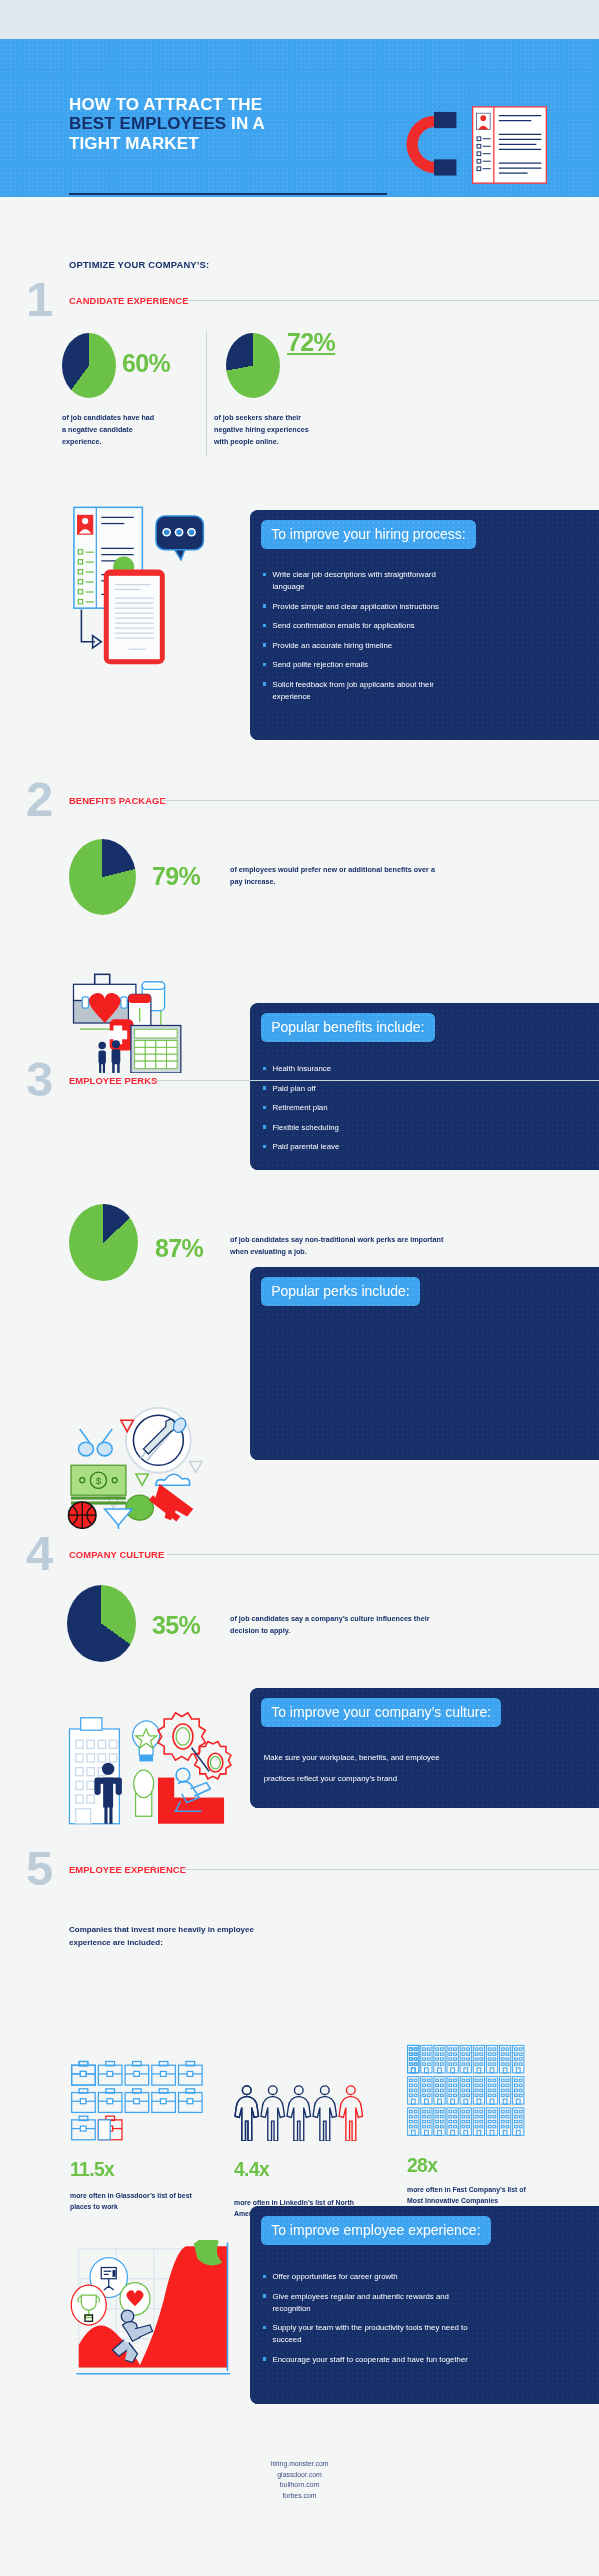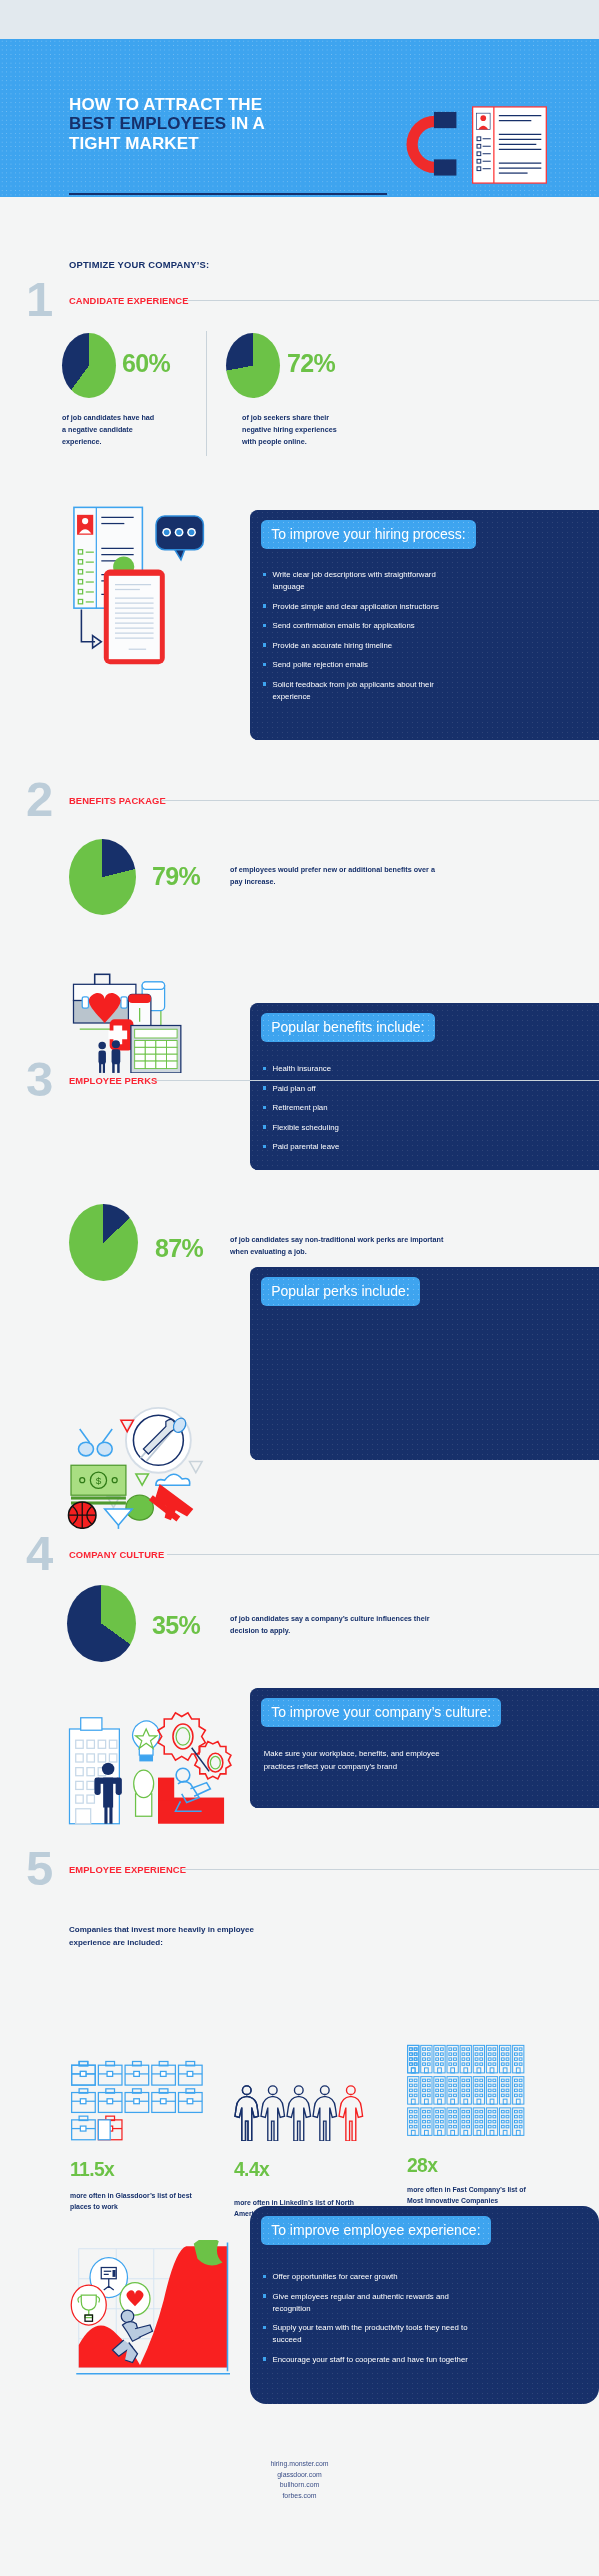--- a/index.html
+++ b/index.html
@@ -114,21 +114,21 @@
     padding-left: 10px; margin-bottom: 7.5px;
     color: #ffffff; font-size: 7.8px; line-height: 12px;
     max-width: 206px;
   }
   .panel-list li::before {
     content:""; position:absolute; left:0; top:3.7px;
     width:3.7px; height:3.7px; background:#3ea4ef;
   }
   .panel-para {
     position: absolute; left: 13.7px; color:#fff;
-    font-size: 7.8px; line-height: 13px; max-width: 187px;
+    font-size: 7.8px; line-height: 21px; max-width: 187px;
   }
 
   
   .mult {
     position: absolute; font-size: 19.3px; font-weight: 800;
     color: #6cc247; letter-spacing: -0.6px; line-height: 19.3px;
   }
   .mult-copy {
     position: absolute; font-size: 6.9px; line-height: 11.2px;
     color: #16306b; font-weight: 600;
@@ -208,22 +208,22 @@
 
   <div class="pie" style="left:62px; top:333px; width:54px; height:65px;
        background: conic-gradient(#6cc247 0deg 216deg, #17306a 216deg 360deg);"></div>
   <div class="pct" style="left:122px; top:351px;">60%</div>
   <div class="stat-copy" style="left:62px; top:412px; width:94px;">of job candidates have had a negative candidate experience.</div>
 
   <div class="divider-v" style="left:206px; top:331px; height:125px;"></div>
 
   <div class="pie" style="left:226px; top:333px; width:54px; height:65px;
        background: conic-gradient(#6cc247 0deg 259deg, #17306a 259deg 360deg);"></div>
-  <div class="pct" style="left:287px; top:351px;">72%</div>
-  <div class="stat-copy" style="left:242px; top:412px; width:103px;">of job seekers share their negative hiring experiences with people online.</div>
+  <div class="pct" style="left:287px; top:330px;text-decoration:underline;">72%</div>
+  <div class="stat-copy" style="left:214px; top:412px; width:103px;">of job seekers share their negative hiring experiences with people online.</div>
 
   <div style="position:absolute; left:59px; top:502px;">
     <svg width="168" height="175" viewBox="0 0 270 280">
       <rect x="24" y="8" width="110" height="162" fill="#fafbfc" stroke="#3ea4ef" stroke-width="2.5"></rect>
       <line x1="60" y1="8" x2="60" y2="170" stroke="#3ea4ef" stroke-width="2"></line>
       <rect x="29" y="20" width="26" height="32" fill="#ef2b2b"></rect>
       <circle cx="42" cy="30" r="5" fill="#fff"></circle>
       <path d="M32 50 q10 -14 20 0 z" fill="#fff"></path>
       <g fill="none" stroke="#6cc247" stroke-width="2">
         <rect x="31" y="76" width="7" height="7"></rect>
@@ -633,21 +633,21 @@
       <g fill="#b9cbe0" stroke="#17306a" stroke-width="2">
         <circle cx="92" cy="122" r="10"></circle>
         <path d="M84 136 q12 -10 22 -2 l6 22 l-12 6 l-8 -14 z"></path>
         <path d="M104 142 l24 -6 l4 10 l-22 10"></path>
         <path d="M86 160 l-18 16 l10 10 l22 -16"></path>
         <path d="M94 164 l14 18 l-8 14 l-12 -4"></path>
       </g>
     </svg>
   </div>
 
-  <div class="panel" style="left:250px; top:2206px; width:349px; height:198px;border-radius:16px;">
+  <div class="panel" style="left:250px; top:2206px; width:349px; height:198px;">
     <div class="panel-pill">To improve employee experience:</div>
     <ul class="panel-list" style="top:65px;">
       <li>Offer opportunities for career growth</li>
       <li>Give employees regular and authentic rewards and recognition</li>
       <li>Supply your team with the productivity tools they need to succeed</li>
       <li>Encourage your staff to cooperate and have fun together</li>
     </ul>
   </div>
 
   <div class="footer">

